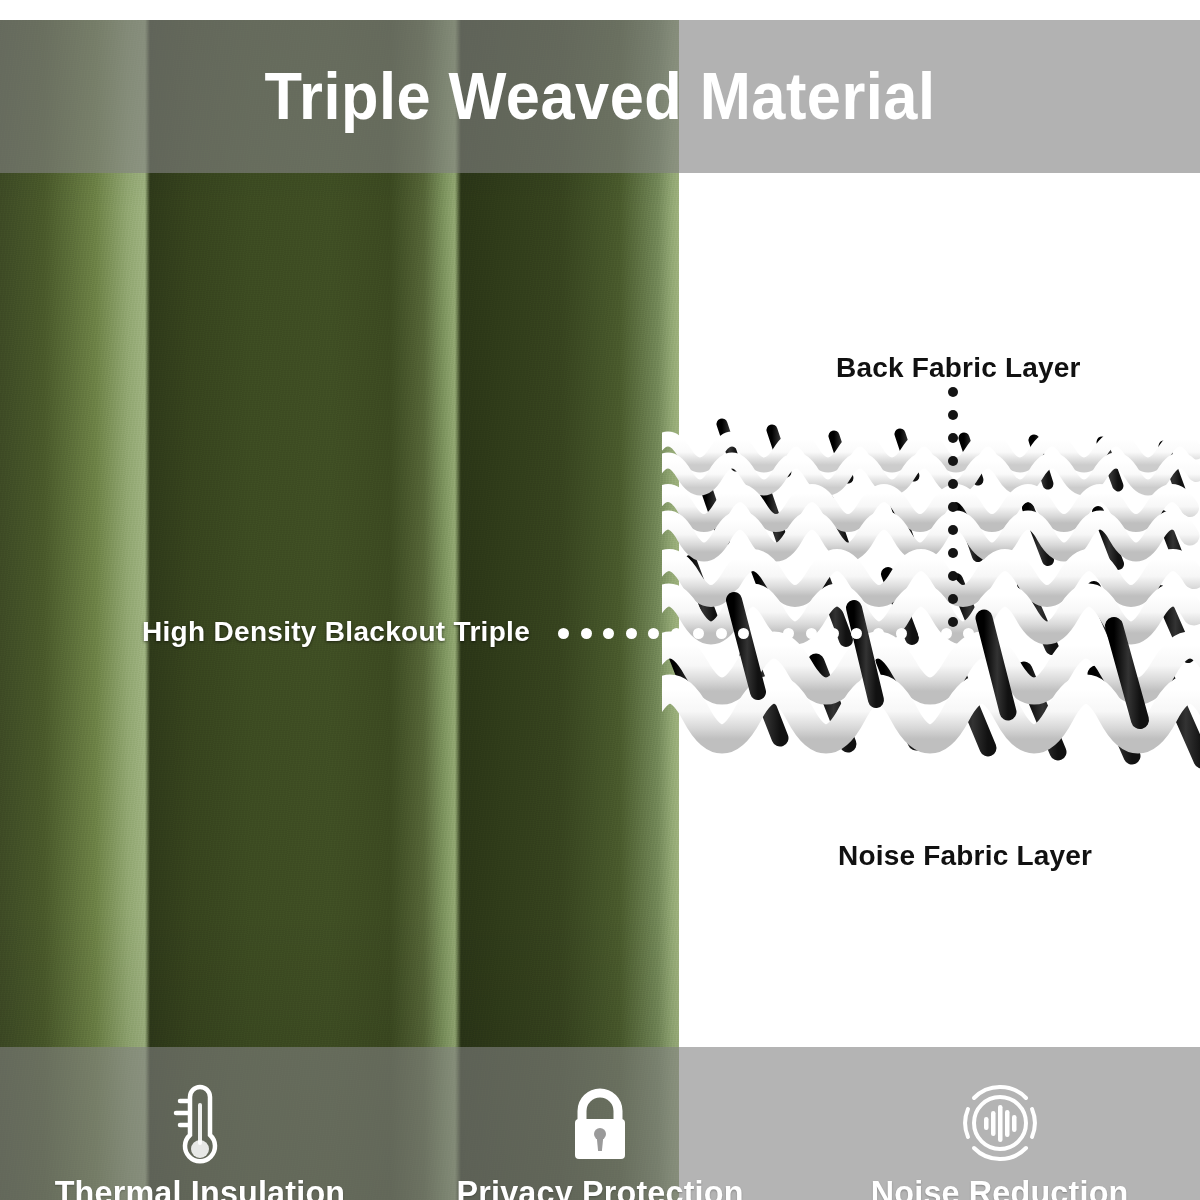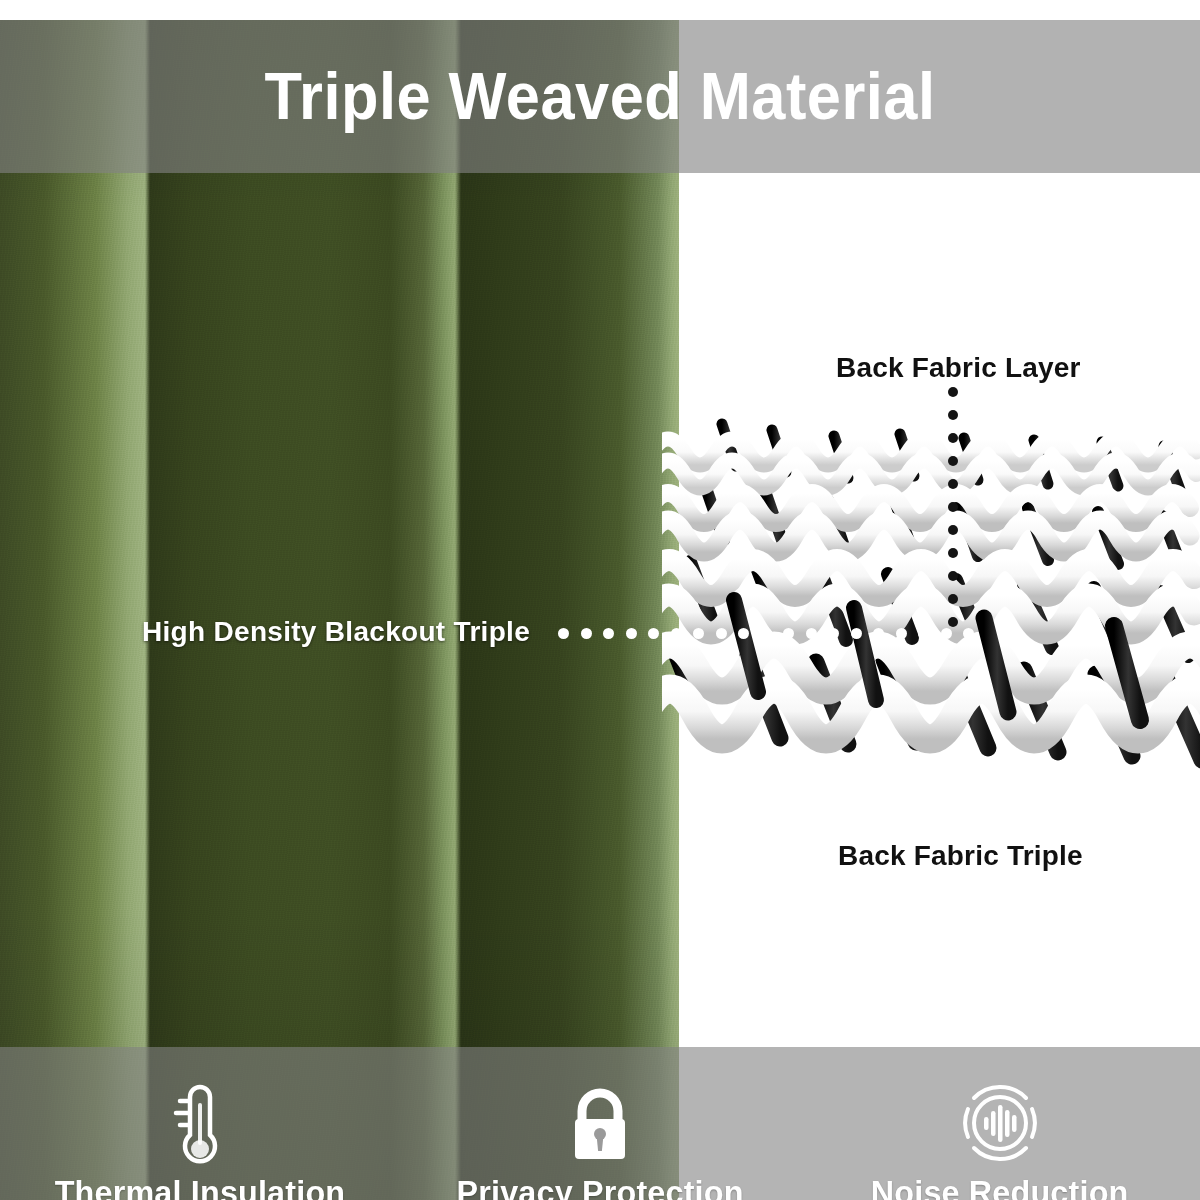--- a/index.html
+++ b/index.html
@@ -218,21 +218,21 @@
           <line x1="452" y1="214" x2="478" y2="308" stroke-width="18"></line>
         </g>
       </g>
     </svg>
   </div>
 
   <div class="banner"></div>
   <div class="banner-title">Triple Weaved Material</div>
 
   <div class="lbl lbl-front">Back Fabric Layer</div>
-  <div class="lbl lbl-back">Back Fabric Triple</div>
+  <div class="lbl lbl-back">Noise Fabric Layer</div>
   <div class="lbl lbl-hd">High Density Blackout Triple</div>
 
   <div class="dots-v">
       <i style="top: 0px; background: rgb(20, 20, 20);"></i>
       <i style="top: 23px; background: rgb(20, 20, 20);"></i>
       <i style="top: 46px; background: rgb(20, 20, 20);"></i>
       <i style="top: 69px; background: rgb(20, 20, 20);"></i>
       <i style="top: 92px; background: rgb(20, 20, 20);"></i>
       <i style="top: 115px; background: rgb(20, 20, 20);"></i>
       <i style="top: 138px; background: rgb(20, 20, 20);"></i>

